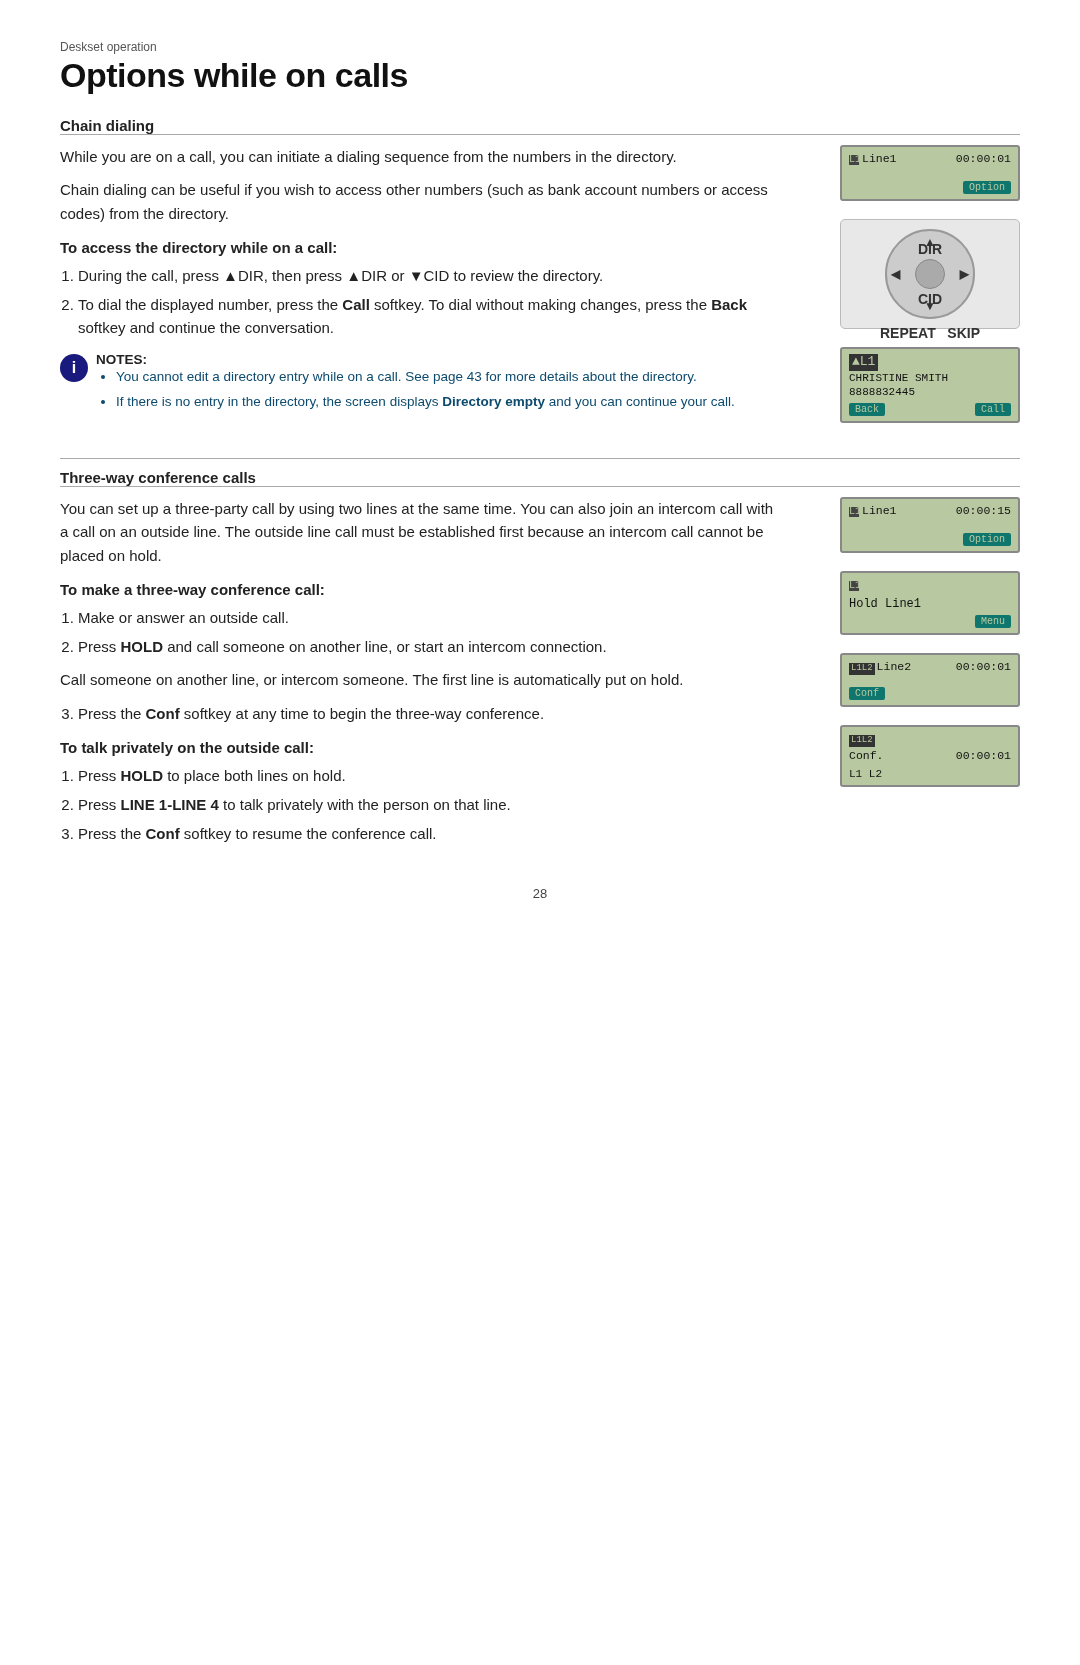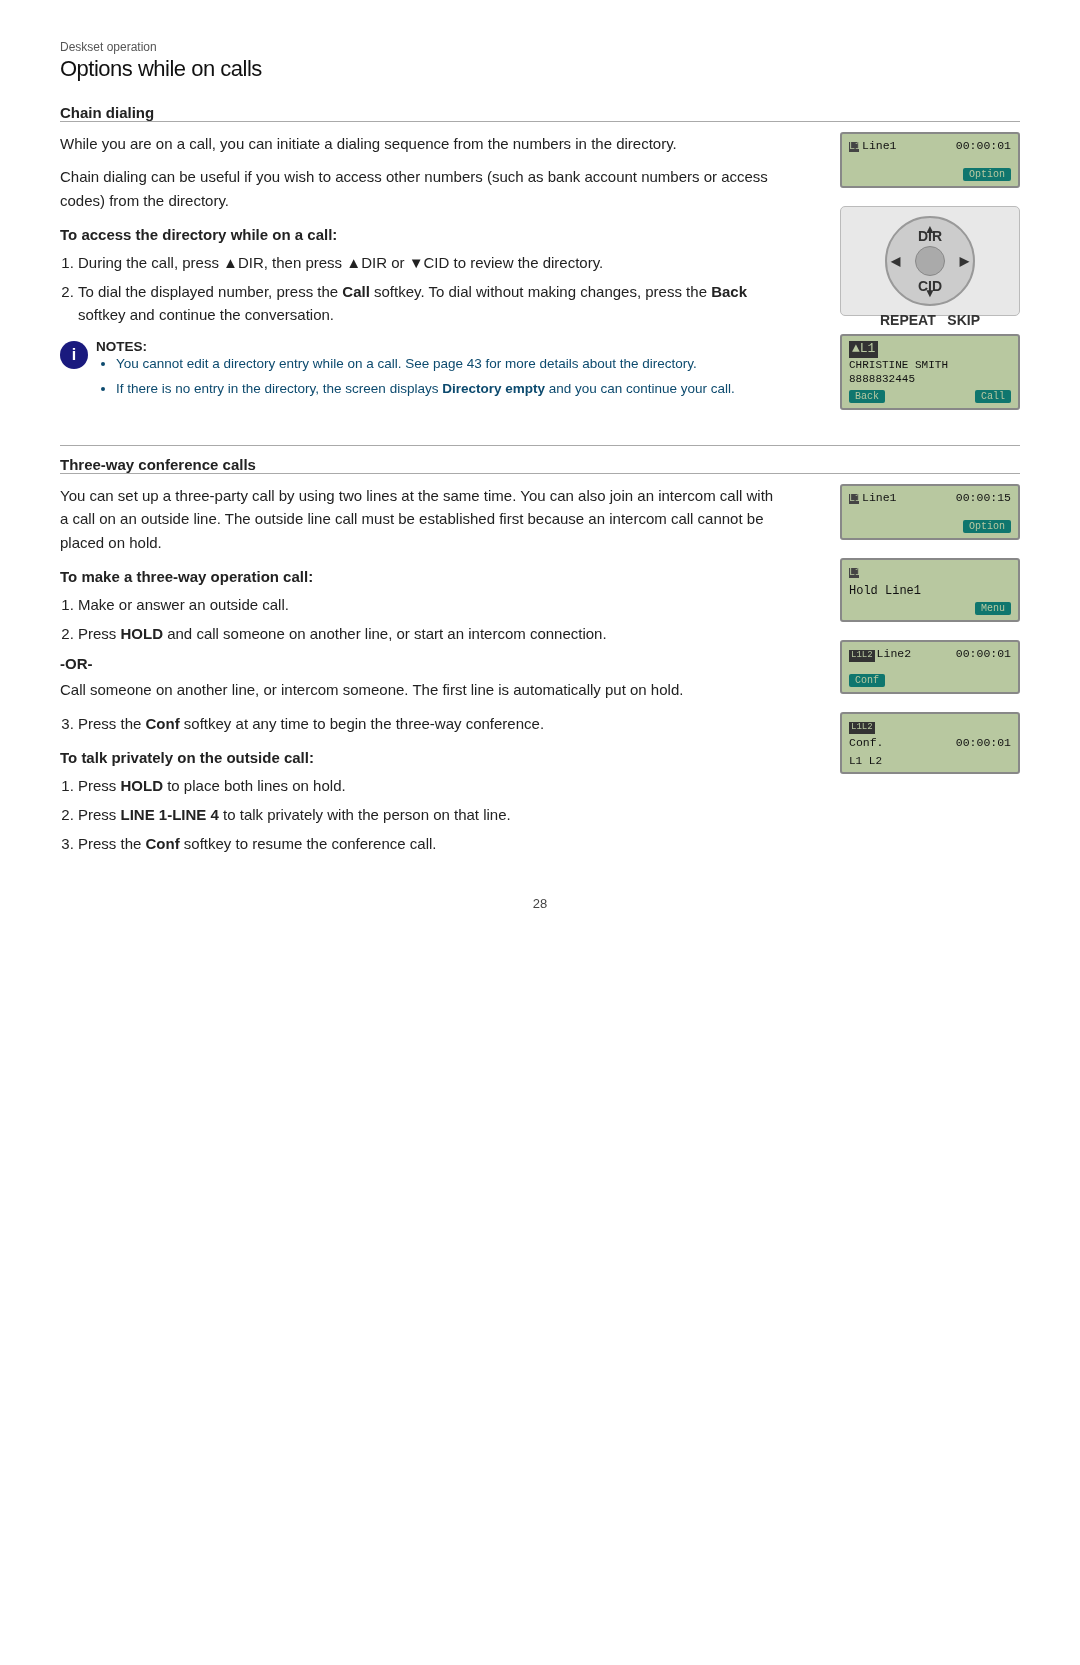--- a/index.html
+++ b/index.html
@@ -12,22 +12,22 @@
       color: #222;
       padding: 40px 60px 60px 60px;
       position: relative;
     }
     .deskset-label {
       font-size: 12px;
       color: #555;
       margin-bottom: 2px;
     }
     .page-title {
-      font-size: 22px;
-      font-weight: 400;
+      font-size: 34px;
+      font-weight: 700;
       color: #111;
       margin-bottom: 22px;
       letter-spacing: -0.5px;
     }
     .section-heading {
       font-weight: 700;
       font-size: 15px;
       border-bottom: 1px solid #aaa;
       margin-bottom: 10px;
     }
@@ -317,28 +317,27 @@
 </div>
 
 <div class="bottom-section">
   <hr class="section-divider">
   <div class="section-heading">Three-way conference calls</div>
 
   <div class="content-area">
     <div class="text-col">
       <p>You can set up a three-party call by using two lines at the same time. You can also join an intercom call with a call on an outside line. The outside line call must be established first because an intercom call cannot be placed on hold.</p>
 
-      <div class="sub-heading">To make a three-way operation call:</div>
+      <div class="sub-heading">To make a three-way conference call:</div>
 
       <ol>
         <li>Make or answer an outside call.</li>
         <li>Press <strong>HOLD</strong> and call someone on another line, or start an intercom connection.</li>
       </ol>
 
-      <div class="or-label">-OR-</div>
       <p>Call someone on another line, or intercom someone. The first line is automatically put on hold.</p>
 
       <ol start="3">
         <li>Press the <strong>Conf</strong> softkey at any time to begin the three-way conference.</li>
       </ol>
 
       <div class="sub-heading">To talk privately on the outside call:</div>
 
       <ol>
         <li>Press <strong>HOLD</strong> to place both lines on hold.</li>

